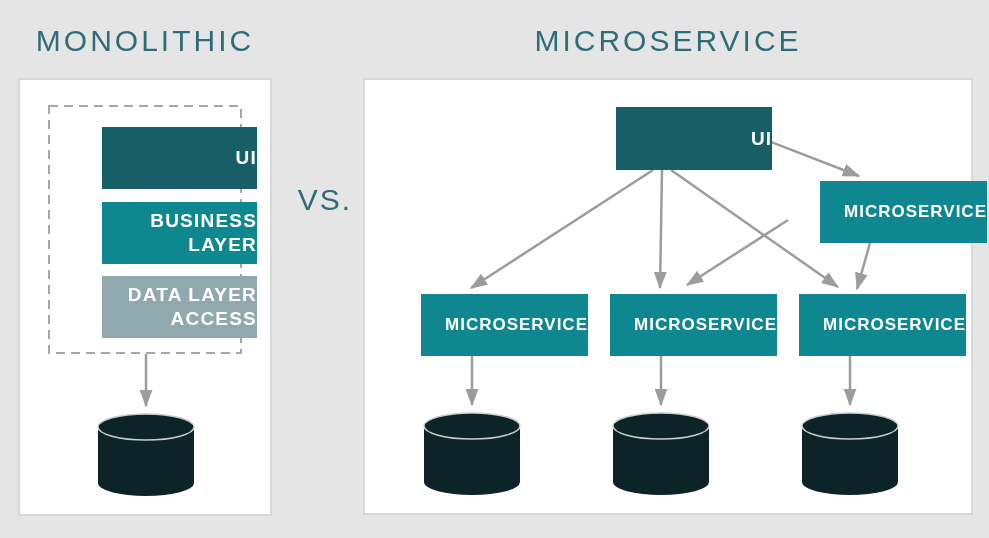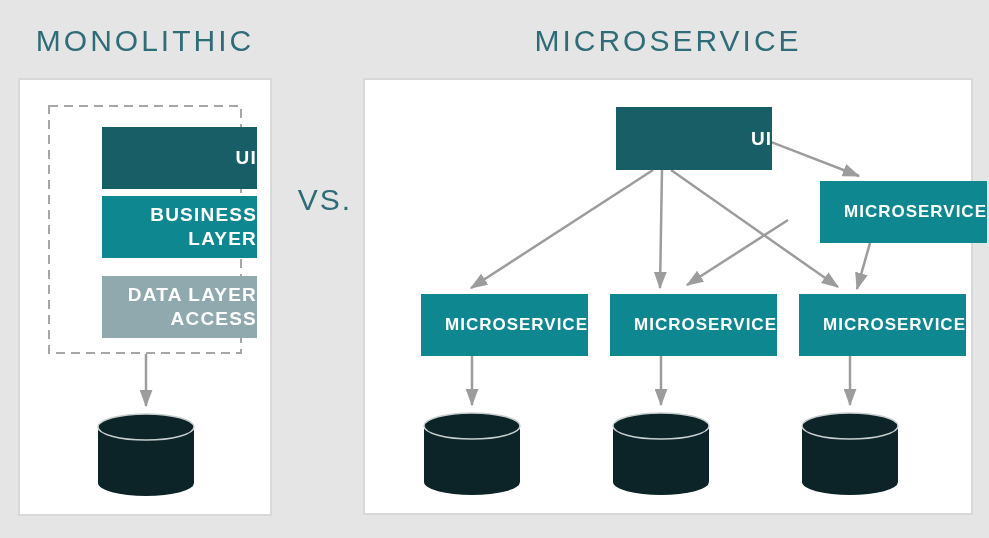--- a/index.html
+++ b/index.html
@@ -59,21 +59,21 @@
     text-align: center;
     margin-left: 32px;
   }
   .node .ln { display: block; line-height: 1.25; }
   .dark-teal { background: #175E67; }
   .teal { background: #0E8791; }
   .gray-blue { background: #8FA9AE; }
   
   .layer { left: 50px; width: 155px; height: 62px; font-size: 19px; letter-spacing: 1.2px; }
   .layer-ui { top: 47px; }
-  .layer-bl { top: 116px; padding-left: 40px; }
+  .layer-bl { top: 122px; padding-left: 40px; }
   .layer-dal { top: 196px; }
   
   .ms-ui { left: 219px; top: 27px; width: 156px; height: 63px; font-size: 19px; letter-spacing: 1px; }
   .ms-gw { left: 423px; top: 101px; width: 167px; height: 62px; font-size: 17px; letter-spacing: 1px; }
   .ms-a  { left: 24px;  top: 214px; width: 167px; height: 62px; font-size: 17px; letter-spacing: 1px; }
   .ms-b  { left: 213px; top: 214px; width: 167px; height: 62px; font-size: 17px; letter-spacing: 1px; }
   .ms-c  { left: 402px; top: 214px; width: 167px; height: 62px; font-size: 17px; letter-spacing: 1px; }
 </style>
 </head>
 <body>

